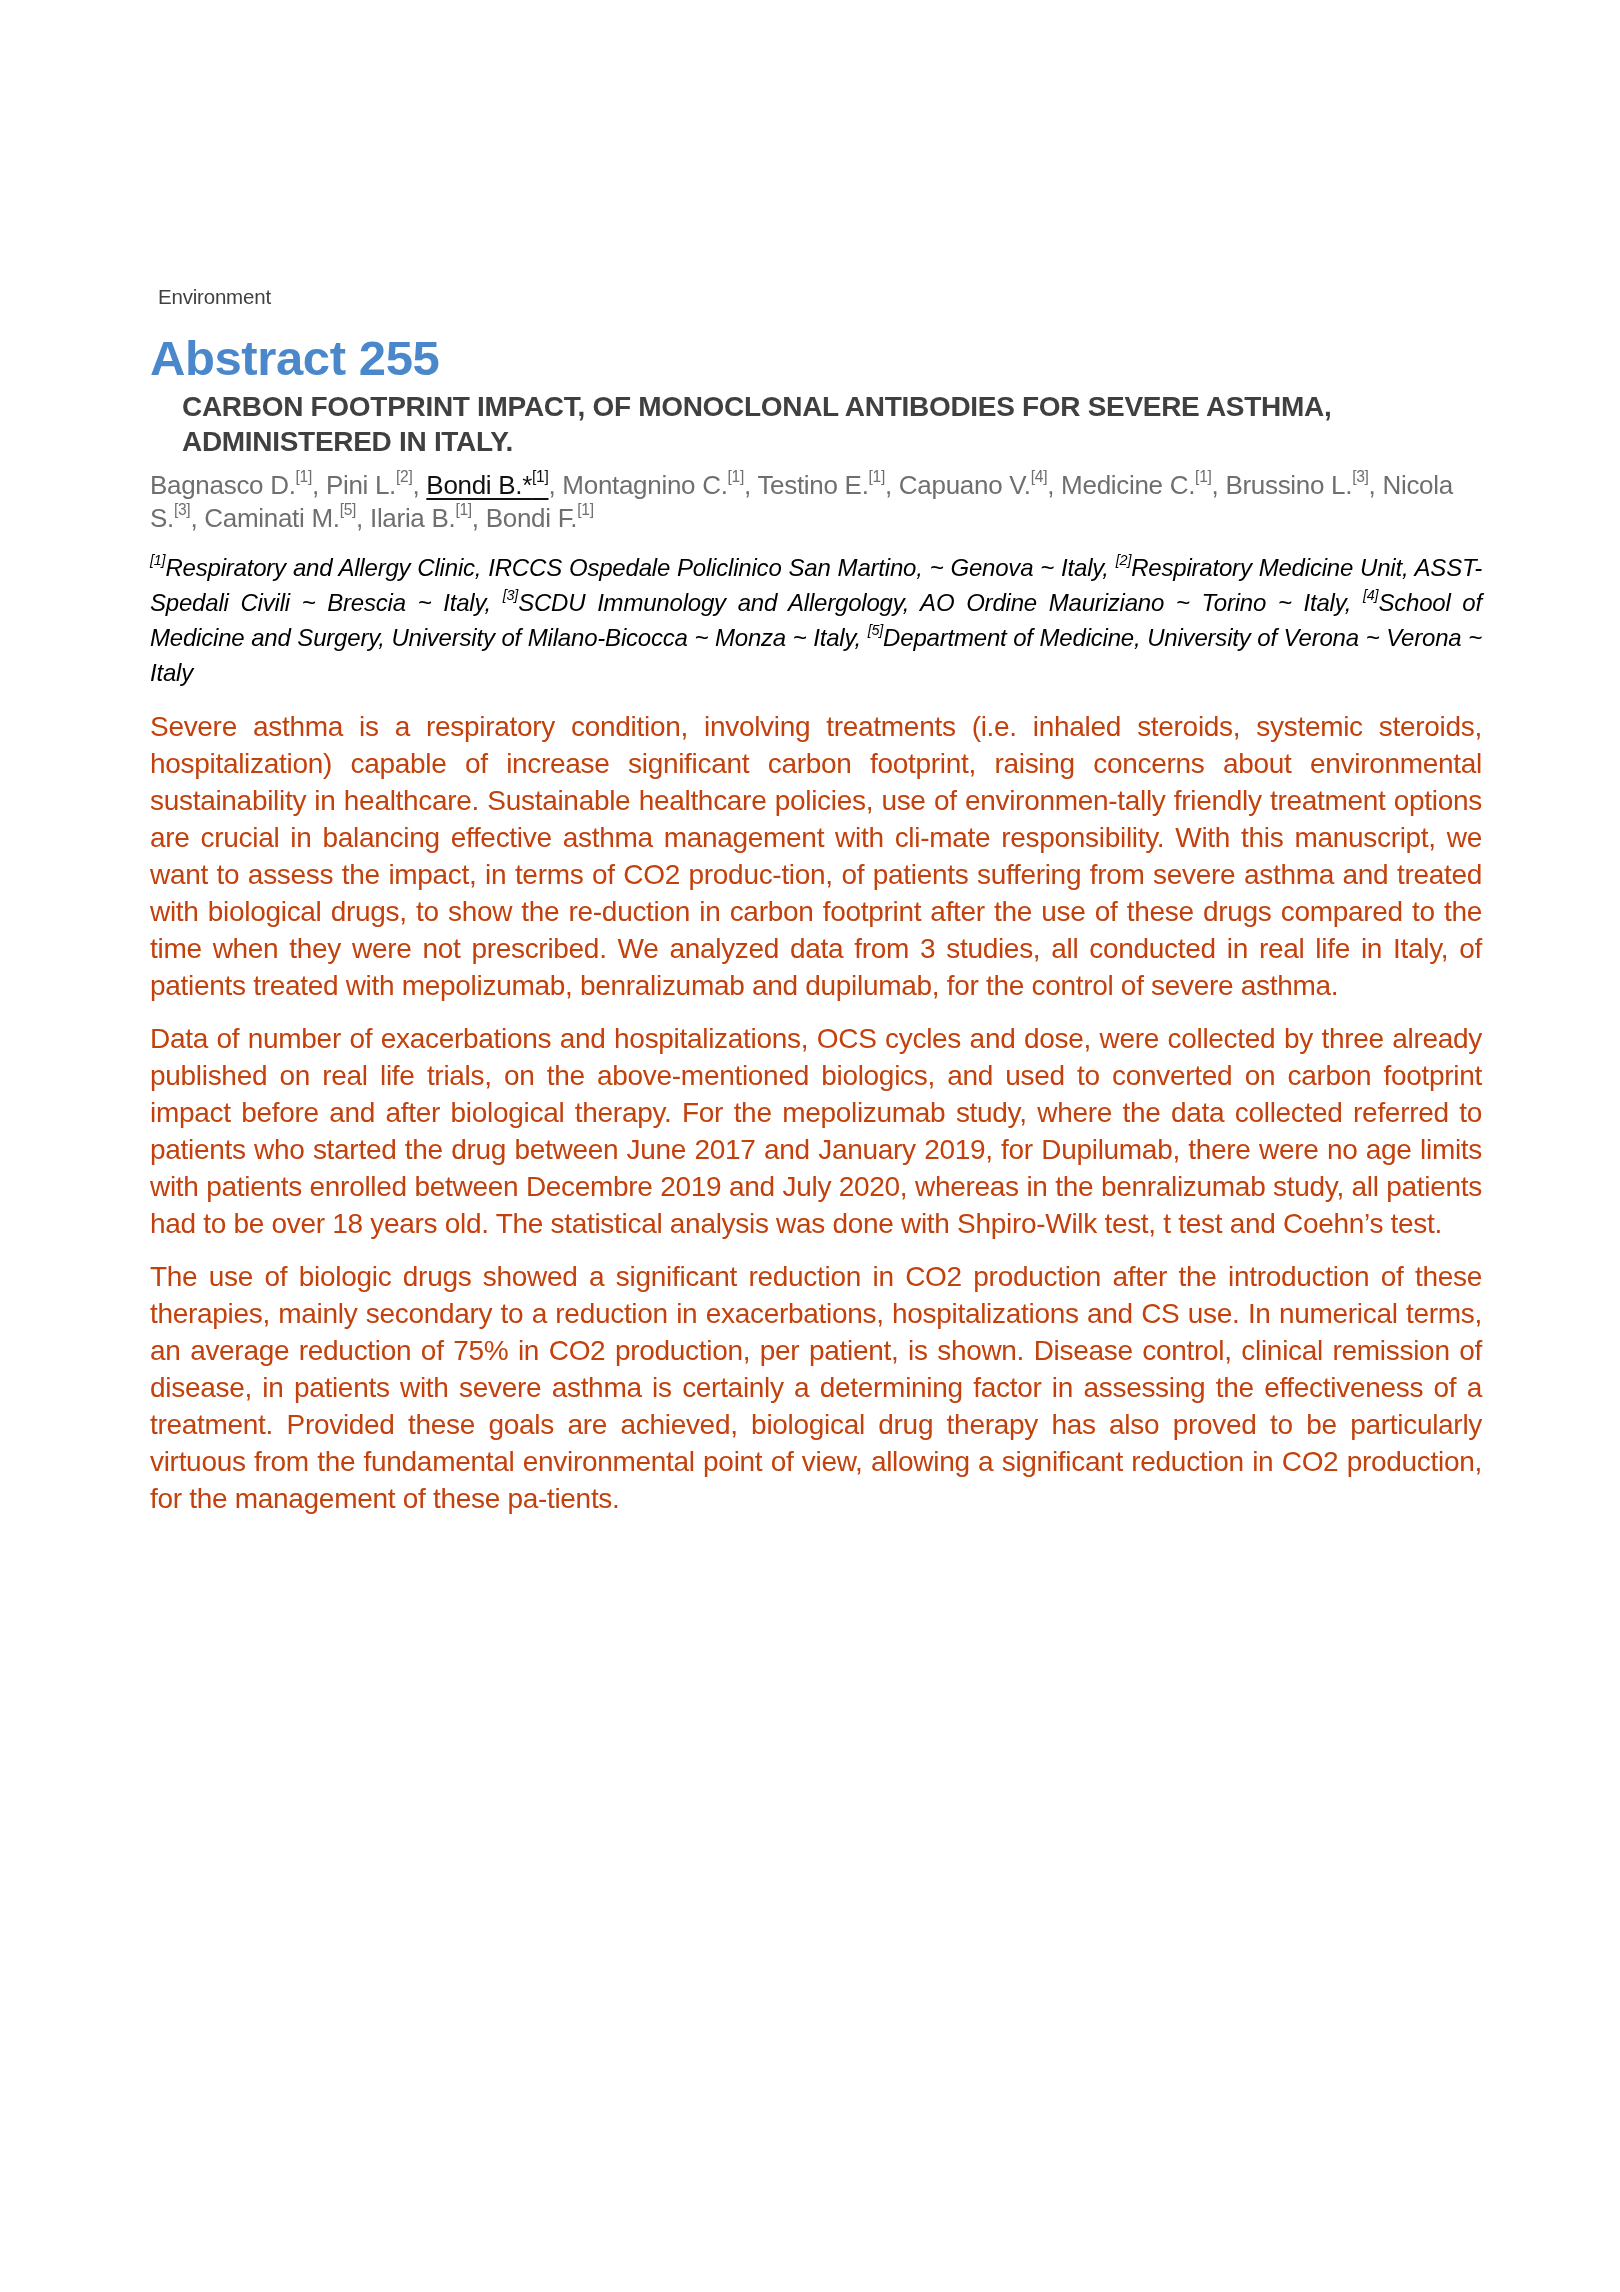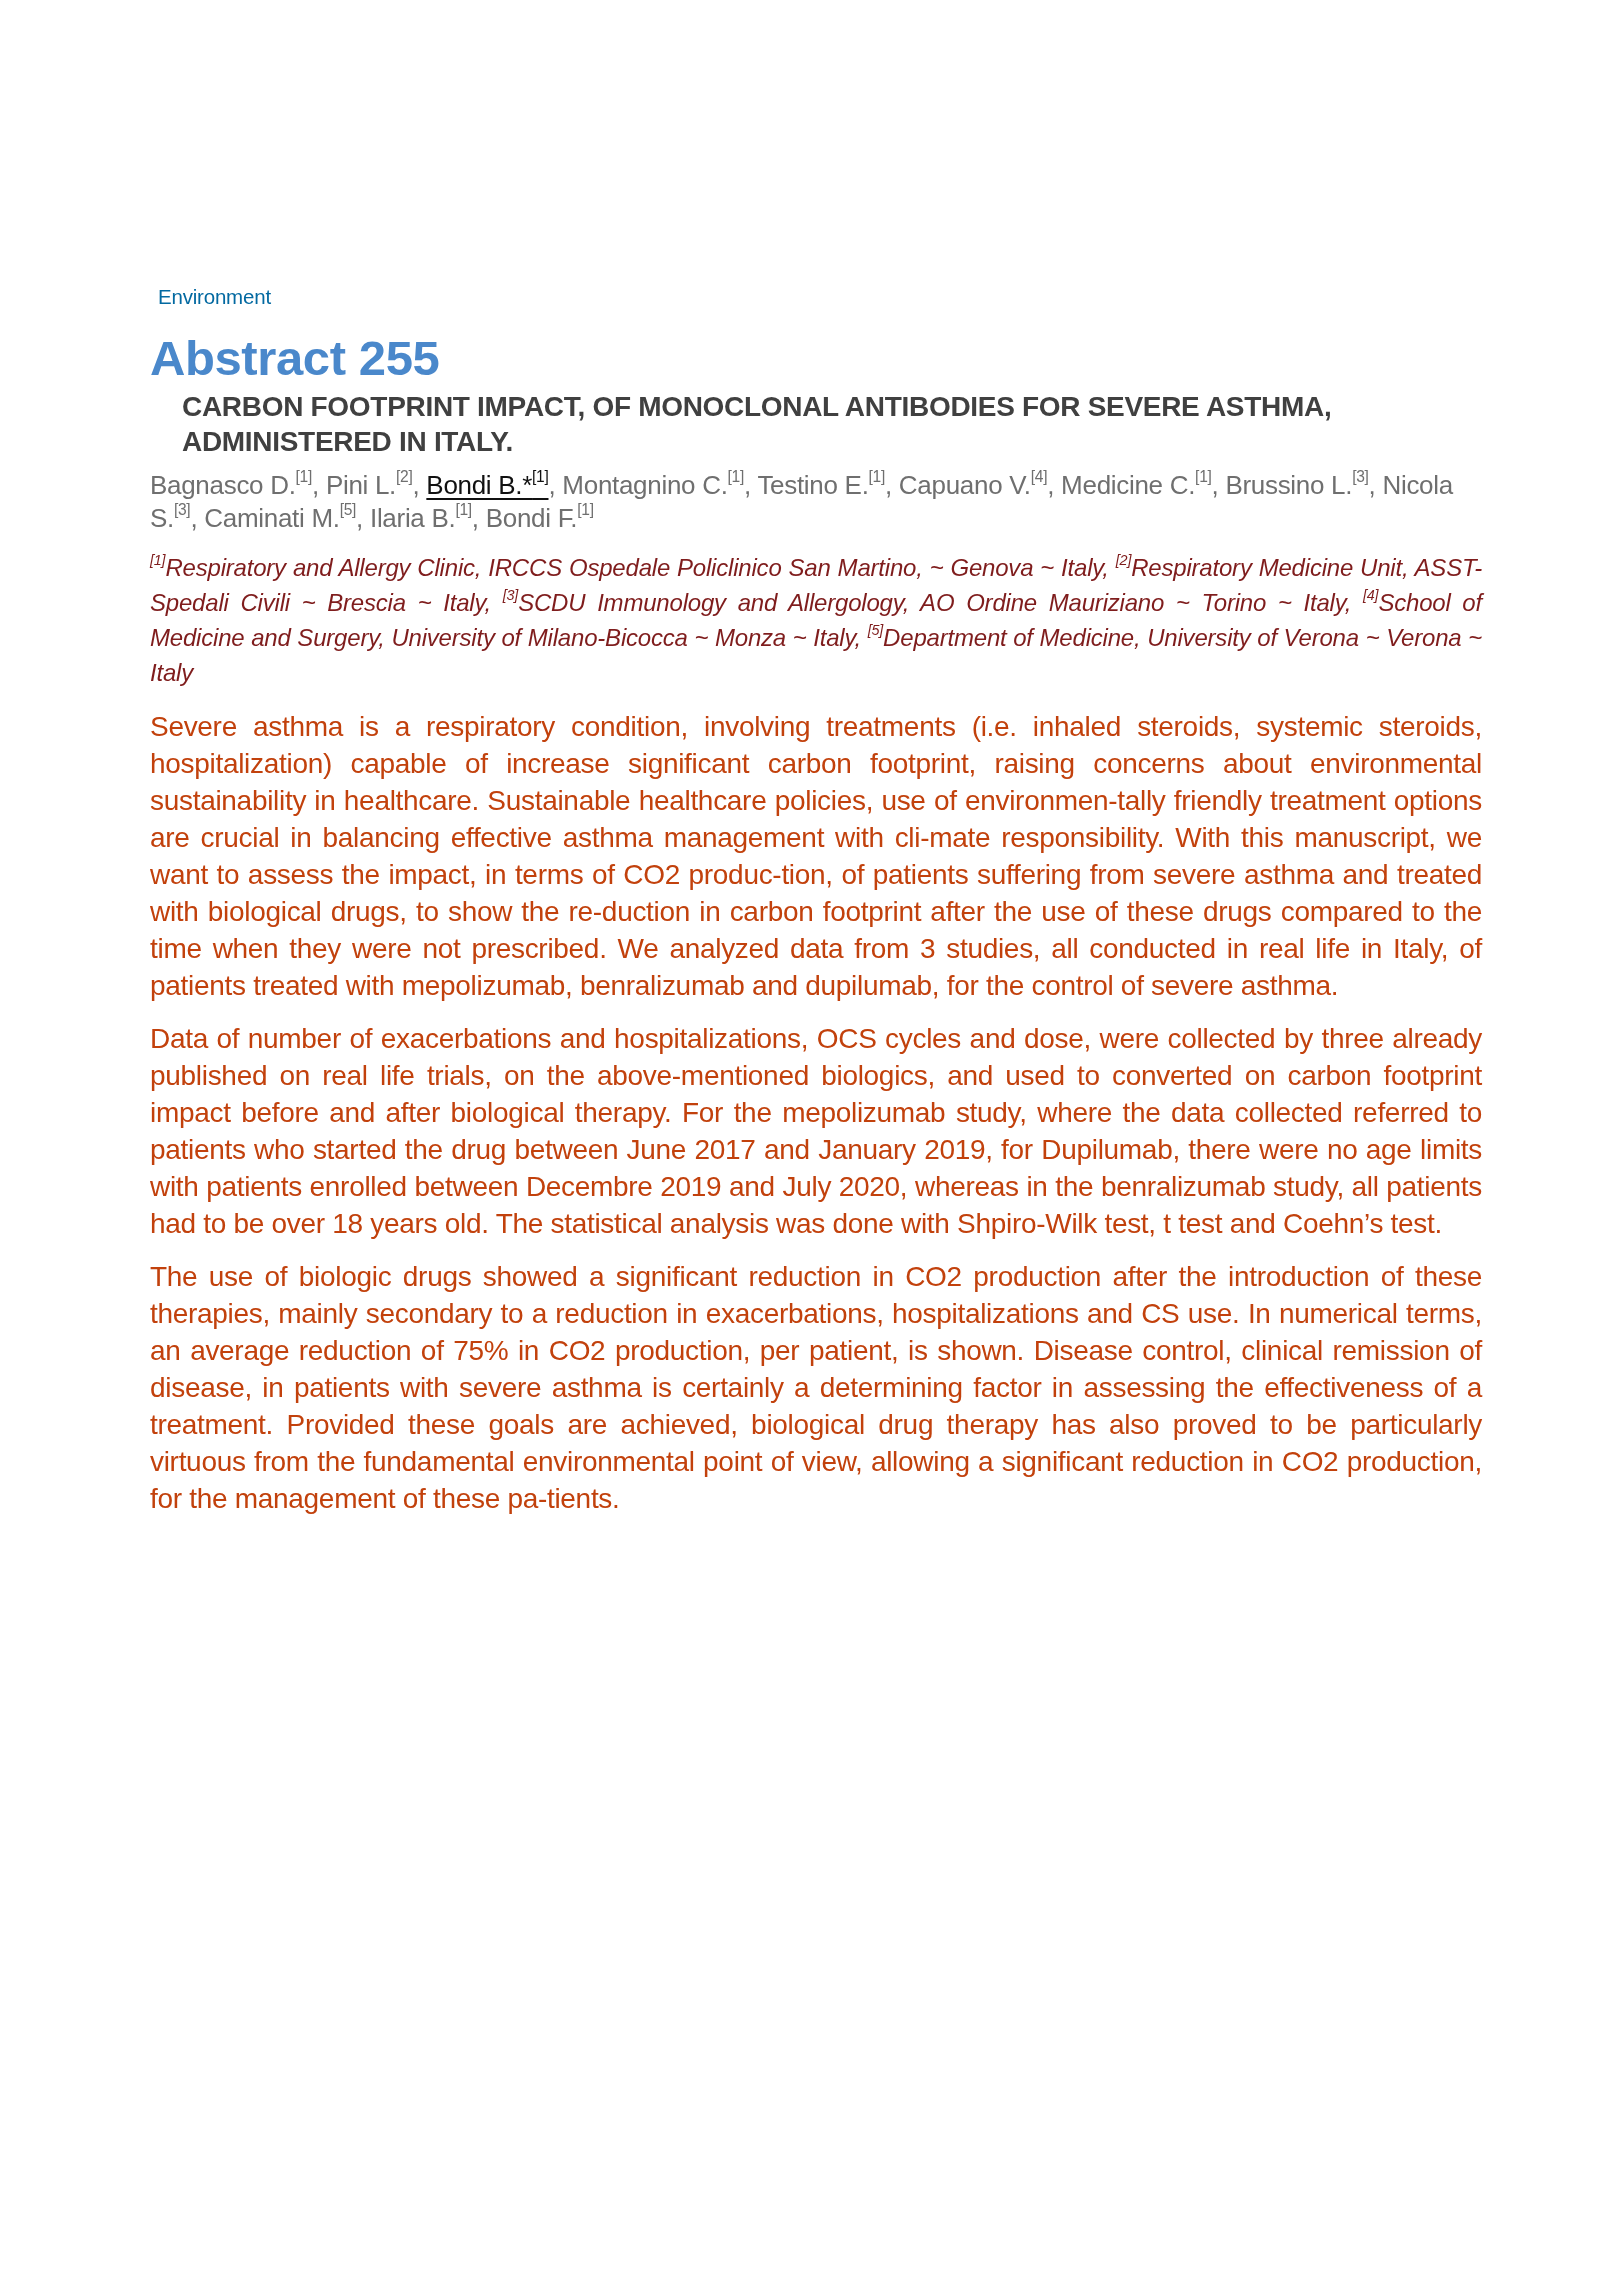--- a/index.html
+++ b/index.html
@@ -15,21 +15,21 @@
       font-family: "Liberation Sans", sans-serif;
     }
     .page {
       position: absolute;
       left: 150px;
       top: 283px;
       width: 1332px;
     }
     .section-label {
       font-size: 20.5px;
-      color: #0369a1;
+      color: #404040;
       margin-left: 8px;
       line-height: 28.5px;
       letter-spacing: -0.2px;
     }
     .abstract-number {
       margin-top: 19.6px;
       font-size: 49px;
       font-weight: bold;
       color: #4a88cb;
       line-height: 55px;
@@ -61,21 +61,21 @@
     }
     .author-presenting {
       color: #111111;
       text-decoration: underline;
       text-underline-offset: 3.6px;
     }
     .affiliations {
       margin-top: 15px;
       font-size: 24px;
       font-style: italic;
-      color: #7f1d1d;
+      color: #000000;
       line-height: 35px;
       text-align: justify;
       letter-spacing: -0.2px;
     }
     .body-text {
       margin-top: 18px;
     }
     .body-text p {
       margin: 0 0 16px 0;
       font-size: 28px;

